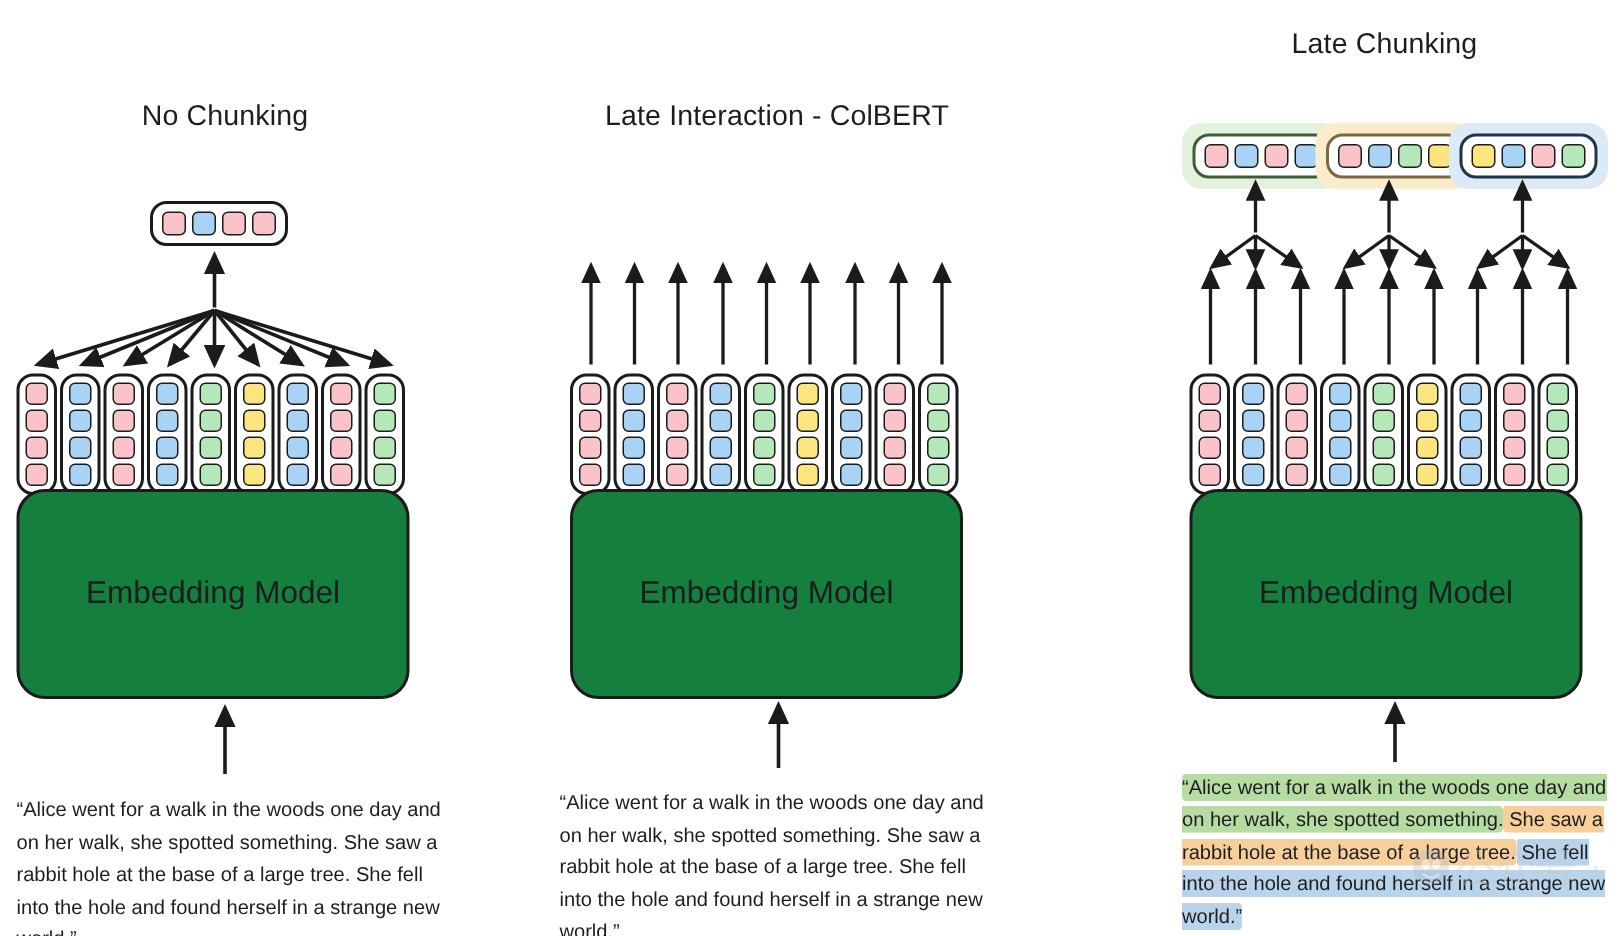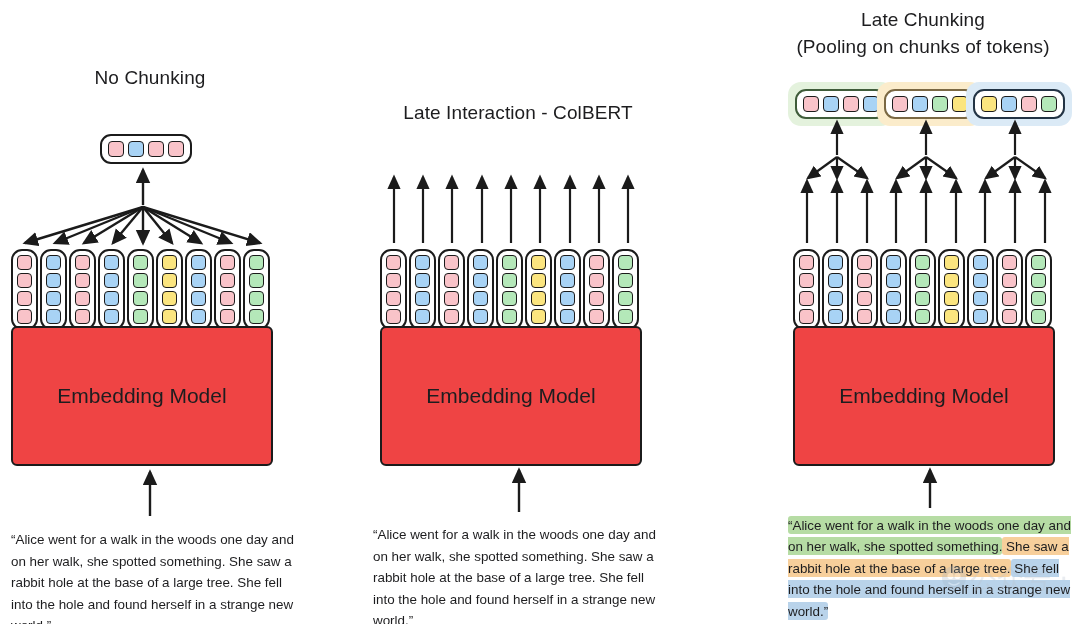--- a/index.html
+++ b/index.html
@@ -57,22 +57,22 @@
   }
   .c-pink   { background: #f9c3c9; }
   .c-blue   { background: #a8d3f5; }
   .c-green  { background: #b4e8b9; }
   .c-yellow { background: #fbe57f; }
 
   
   .model-box {
     position: absolute;
     border: 2.6px solid #1b1b1b;
-    border-radius: 6px;
-    background: #ef4444;
+    border-radius: 19px;
+    background: #15803d;
     display: flex;
     align-items: center;
     justify-content: center;
     font-size: 21px;
     color: #1d1d1f;
   }
 
   
   .pill {
     position: absolute;
@@ -230,21 +230,21 @@
       </g>
     </svg>
 
     <div class="doc-text" style="left:11px; top:529px;">
       <span>“Alice went for a walk in the woods one day and on her walk, she spotted something. She saw a rabbit hole at the base of a large tree. She fell into the hole and found herself in a strange new world.”</span>
     </div>
   </div>
 
   <div class="panel" id="panel-2">
 
-    <div class="title" style="top:64px;margin-top:35px;">
+    <div class="title" style="top:64px;">
       <span>Late Interaction - ColBERT</span>
     </div>
 
     <svg class="arrows" width="300" height="624">
       <defs>
         <marker id="ah2" markerWidth="7" markerHeight="7" refX="5.4" refY="3" orient="auto">
           <path d="M0,0 L6.5,3 L0,6 z" fill="#1b1b1b"></path>
         </marker>
       </defs>
       <g stroke="#1b1b1b" stroke-width="2.2" fill="none" marker-end="url(#ah2)">
@@ -327,23 +327,22 @@
       </g>
     </svg>
 
     <div class="doc-text" style="left:5px; top:524px;">
       <span>“Alice went for a walk in the woods one day and on her walk, she spotted something. She saw a rabbit hole at the base of a large tree. She fell into the hole and found herself in a strange new world.”</span>
     </div>
   </div>
 
   <div class="panel" id="panel-3">
 
-    <div class="title" style="top:6px; left:-14px; width:314px;">
+    <div class="title" style="top:16px; left:-14px; width:314px;">
       <span>Late Chunking</span>
-      <span class="l2">(Pooling on chunks of tokens)</span>
     </div>
 
     <div id="chunk-holder">
         <div class="chunk-wrap" style="left: 8px; top: 82px; background: rgb(228, 242, 221);">
           <div class="pill" style="border-color: rgb(63, 92, 58);">
             <span class="cell c-pink"></span>
             <span class="cell c-blue"></span>
             <span class="cell c-pink"></span>
             <span class="cell c-blue"></span>
           </div>

